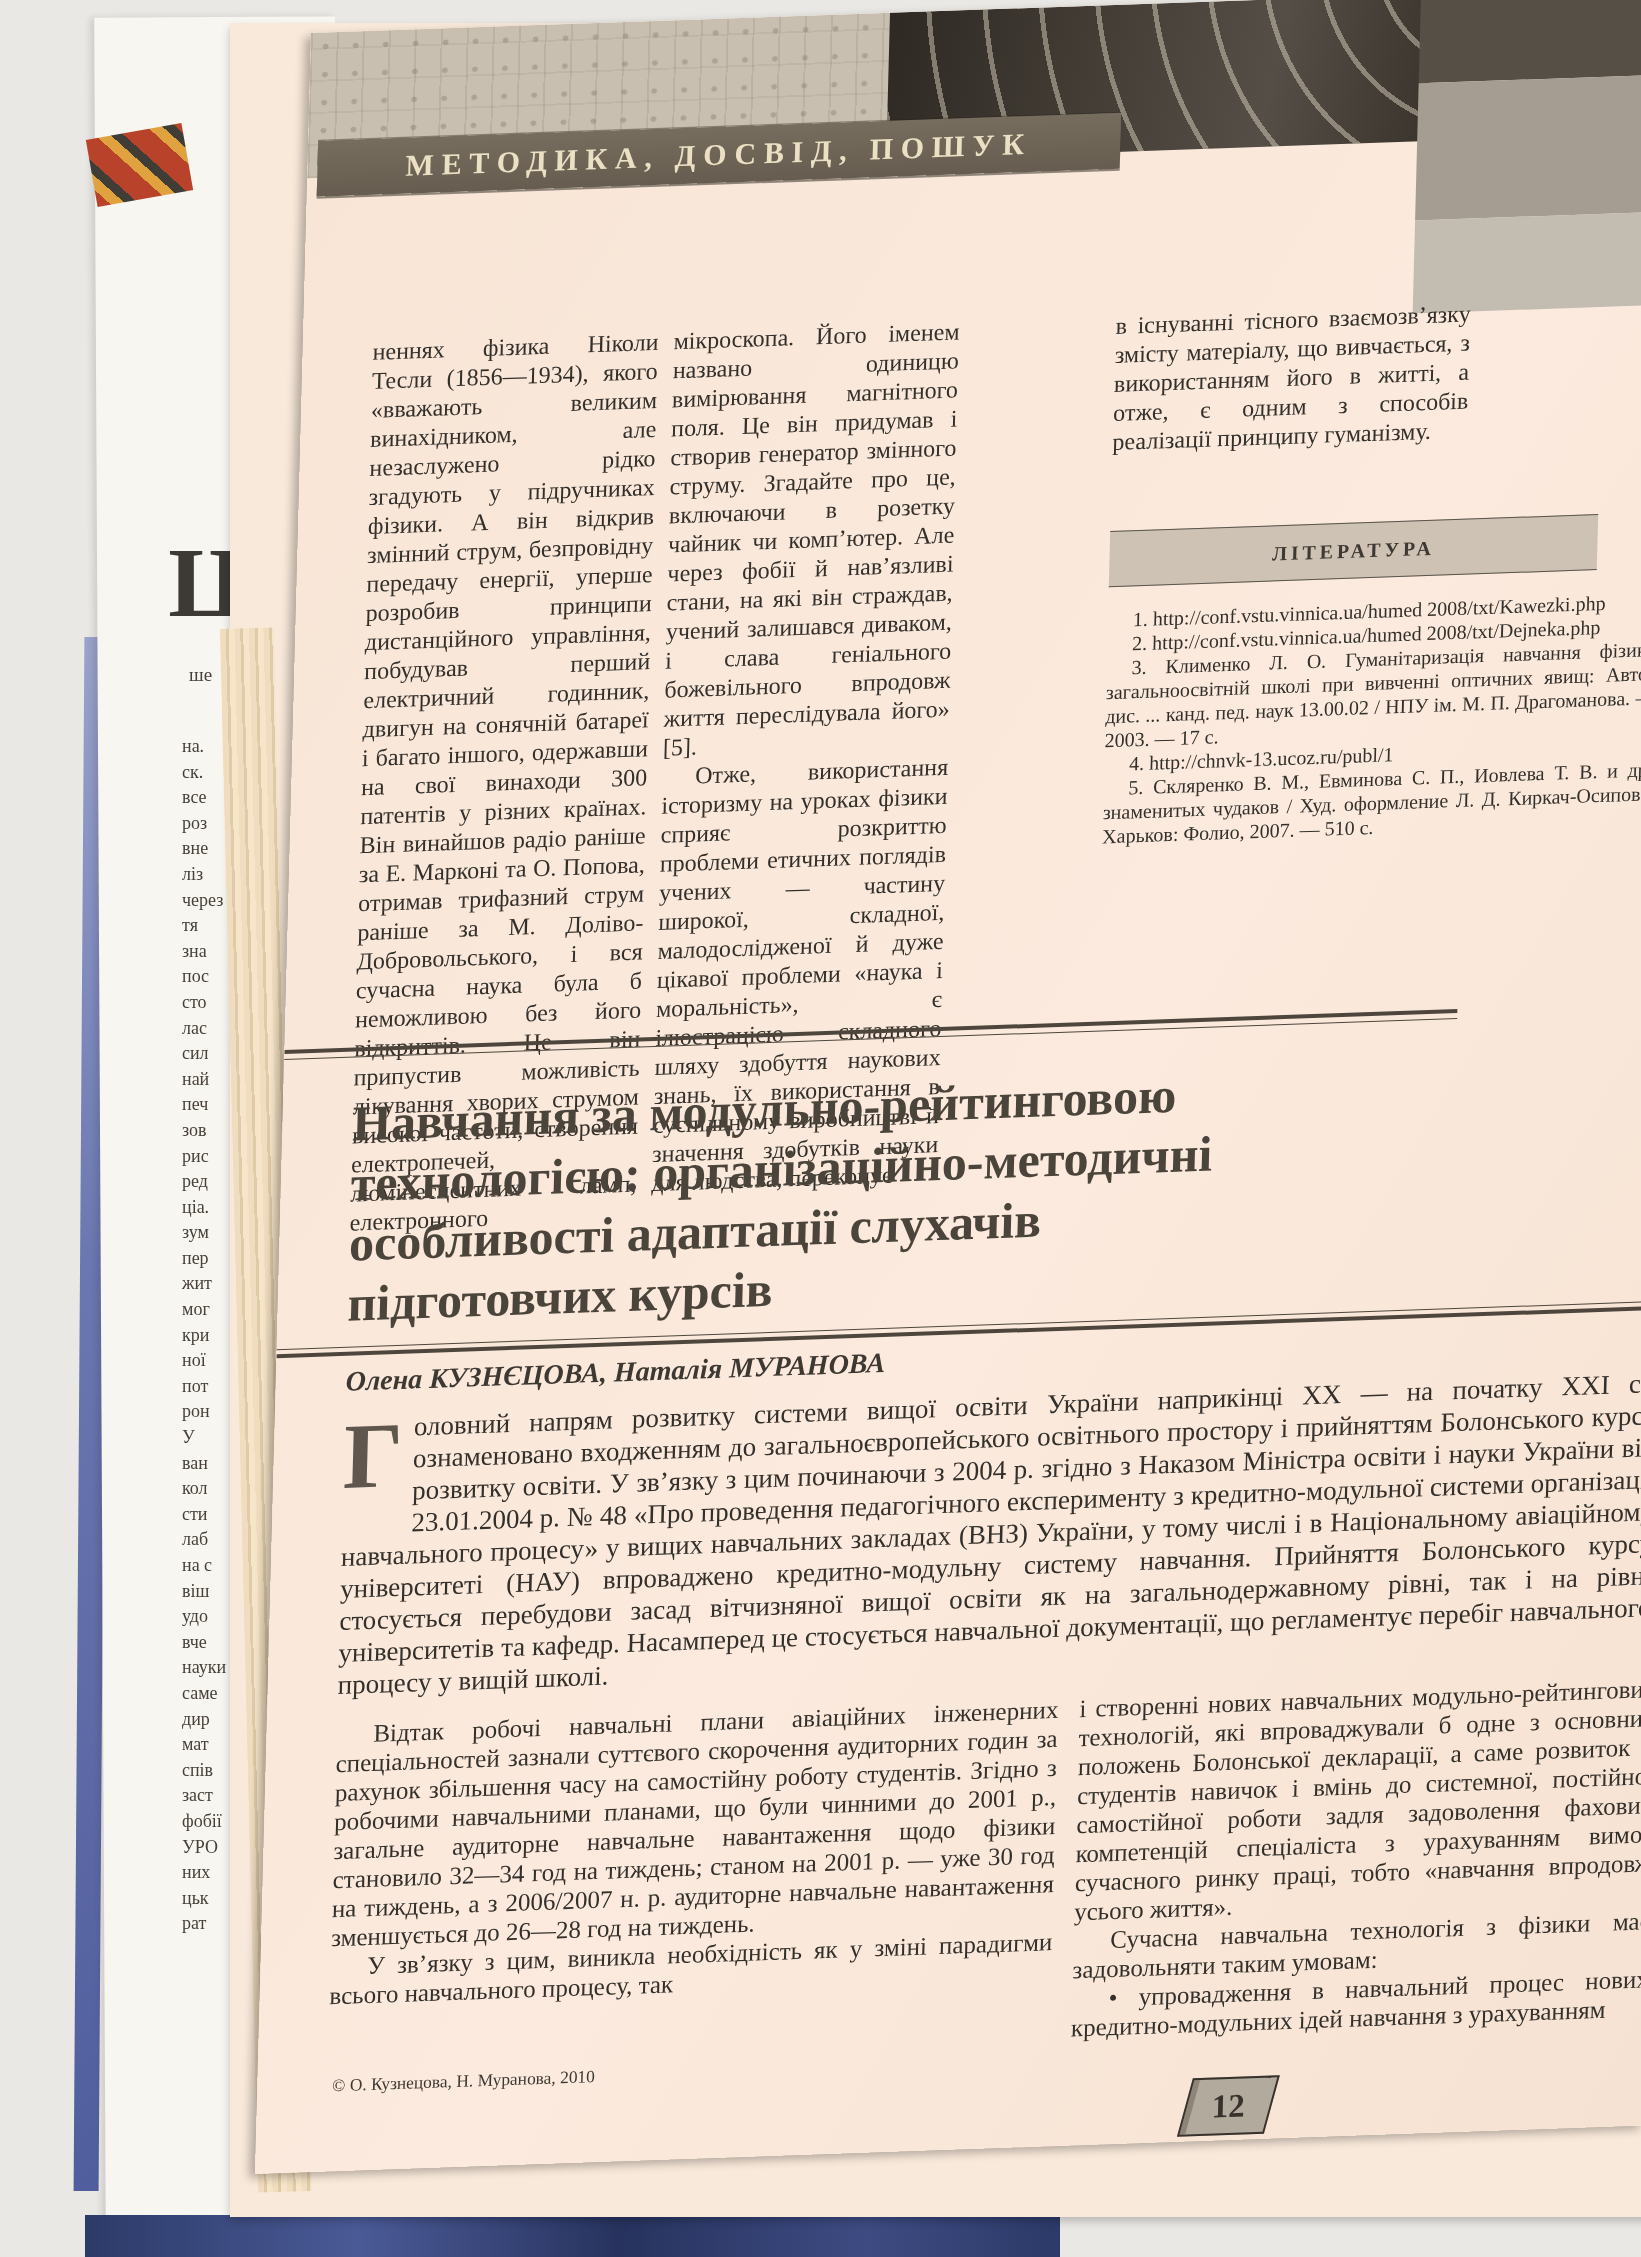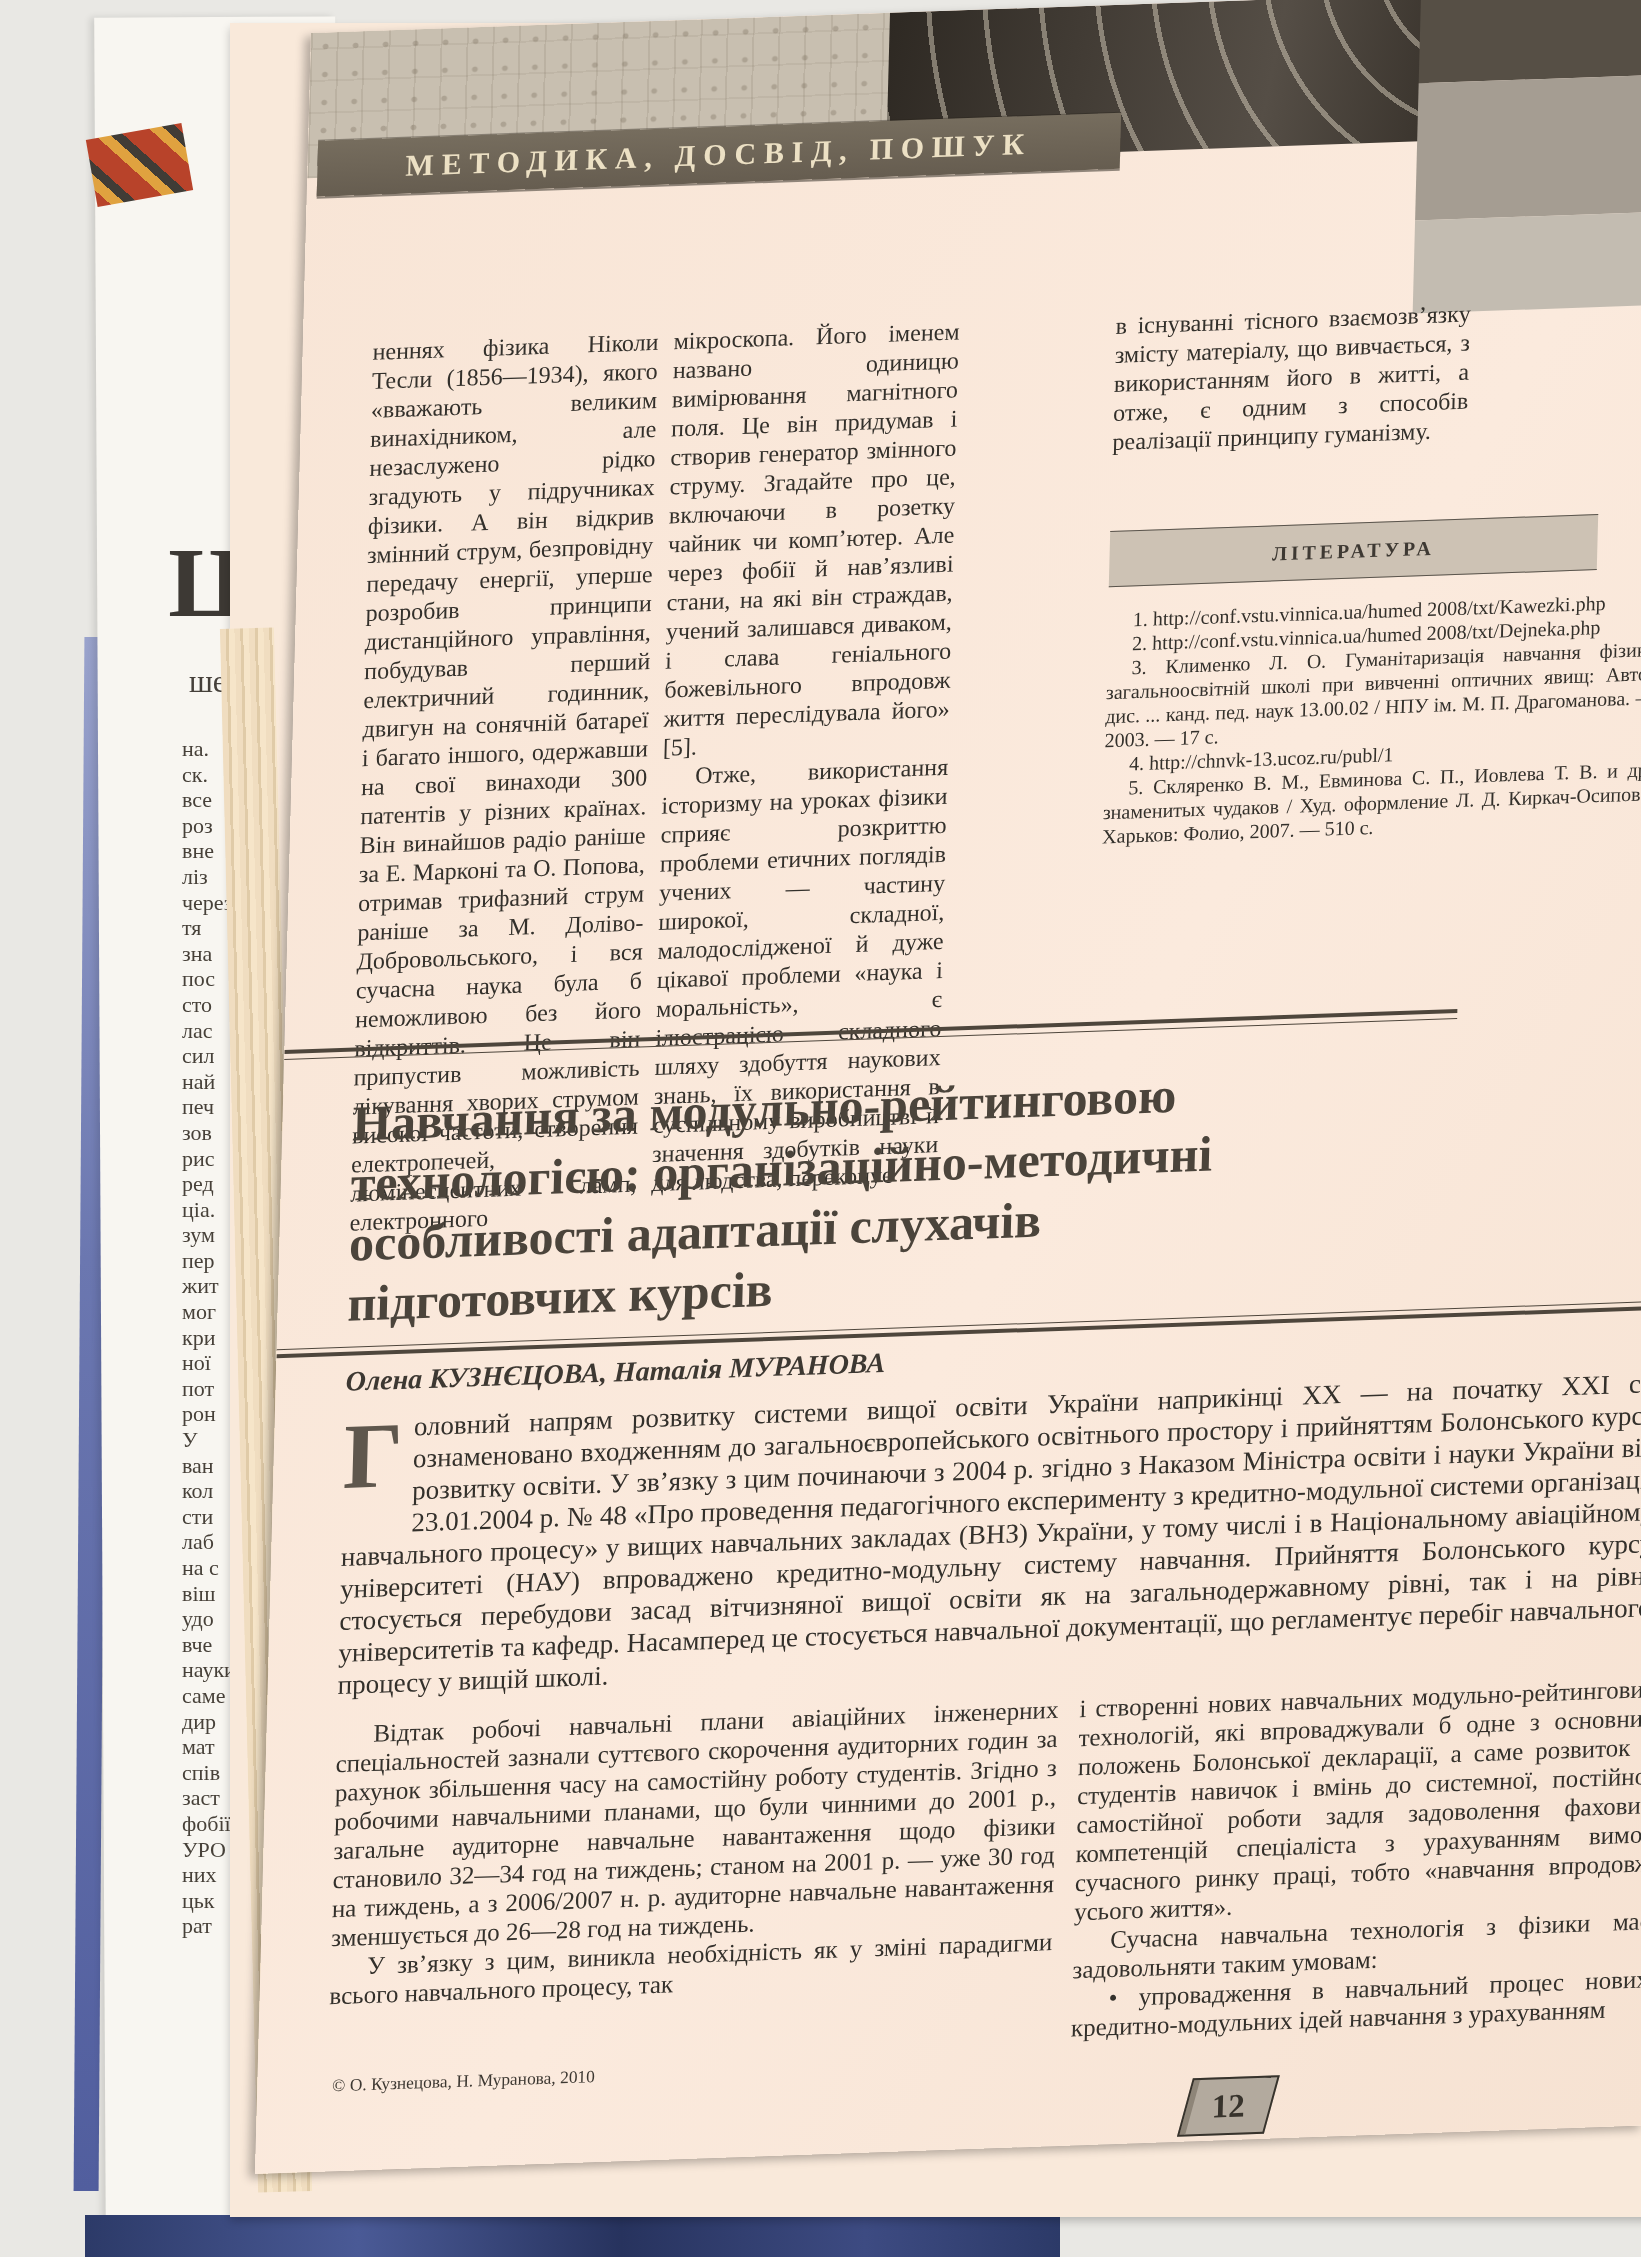--- a/index.html
+++ b/index.html
@@ -8,23 +8,23 @@
   .abs{position:absolute;}
 
   
   .white-sheet{left:100px;top:17.4px;width:241px;height:2221px;background:#f8f6f1;
                box-shadow:-3.9px 0 7.7px rgba(0,0,0,.12);transform:rotate(-.3deg);}
   .blue-sliver{left:79px;top:637px;width:25px;height:1554px;
                background:linear-gradient(180deg,#9aa3cc,#6b77b0 40%,#515e9e);transform:rotate(.4deg);}
   .flag{left:91px;top:131px;width:97px;height:68px;transform:rotate(-10deg);
         background:repeating-linear-gradient(52deg,#b8432a 0 10.6px,#e0a23f 10.6px 21px,#403c36 21px 30px,#b8432a 30px 41px);}
   .big-letter{left:168px;top:533px;font-size:100px;font-weight:700;color:#3d3934;line-height:1;}
-  .she{left:189px;top:664px;font-size:31px;color:#45403a;}
+  .she{left:189px;top:664px;font-size:19px;color:#45403a;}
   .frag-col{left:182px;top:736px;width:77px;display:flex;flex-direction:column;}
-  .frag-col span{display:block;height:25.6px;font-size:22px;color:#474139;}
+  .frag-col span{display:block;height:25.6px;font-size:18px;color:#474139;}
   .under-copy{left:137px;top:2217px;font-size:19.3px;color:#45403a;}
   .under-page{left:230px;top:23px;width:1419px;height:2194px;background:#f9e9da;
               box-shadow:0 4.8px 8.7px rgba(0,0,0,.22);}
   .cream-strips{left:239px;top:628px;width:54px;height:1564px;transform:rotate(-1.4deg);
         background:repeating-linear-gradient(90deg,#f0ddc0 0 5.8px,#e0cba8 5.8px 8.7px,#f6e5c9 8.7px 14.5px);}
   .blue-bottom{left:85px;top:2215px;width:975px;height:42px;
         background:linear-gradient(90deg,#2c3a68,#4a5a96 28%,#27335e 55%,#3d4b82 80%,#2c3a68);}
 
   
   .page{left:311px;top:33px;width:1390px;height:2139px;overflow:hidden;

